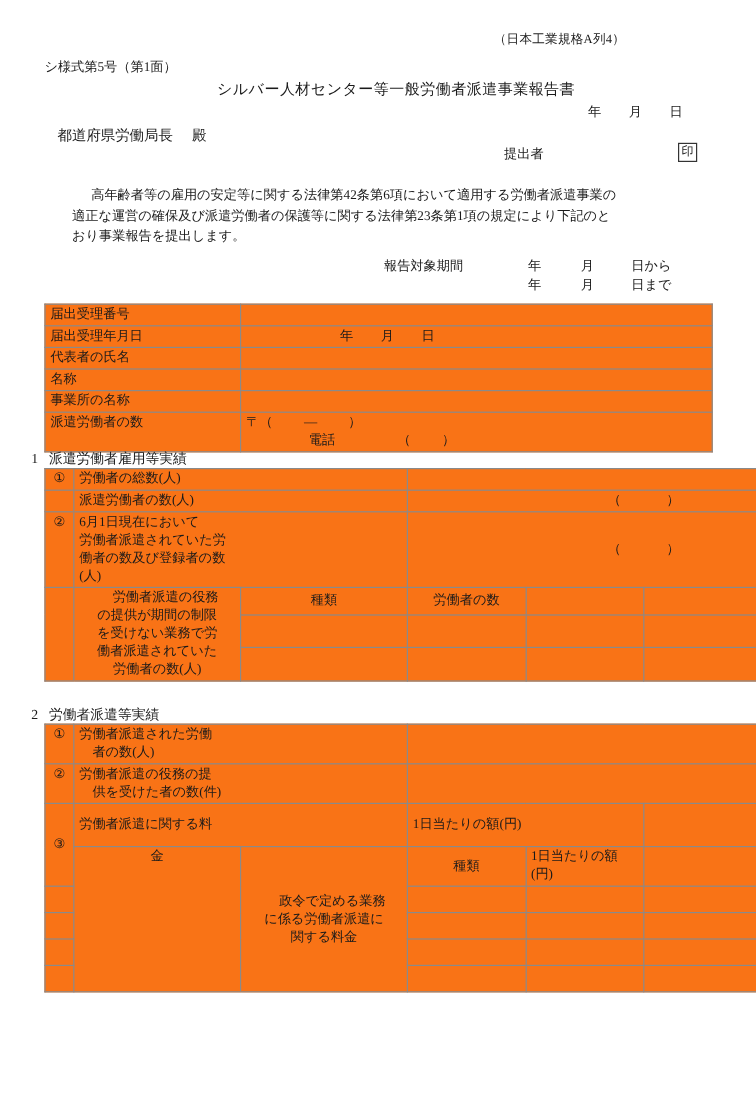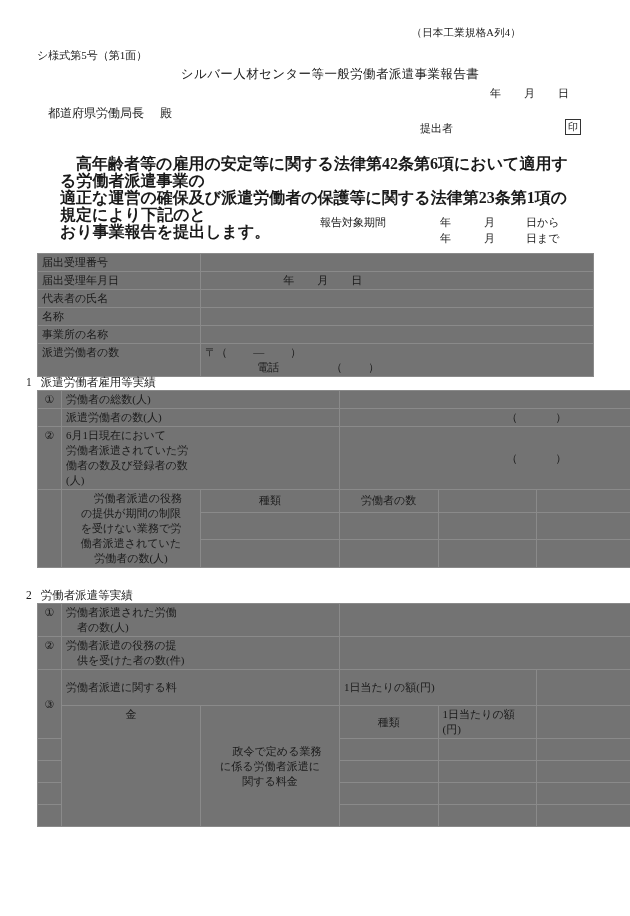--- a/index.html
+++ b/index.html
@@ -51,21 +51,21 @@
   .seal-box {
     position: absolute; left: 565px; top: -2px;
     width: 16px; height: 16px;
     border: 1px solid #333;
     font-size: 10px; line-height: 14px; text-align: center;
   }
 
   
   .body-para {
     position: absolute; top: 155px; left: 60px; width: 520px;
-    font-size: 16px; line-height: 17px; letter-spacing: 0px; font-weight: bold;
+    font-size: 11px; line-height: 17px; letter-spacing: 0px;
   }
   .body-para p { margin: 0; }
   .body-para .indent { text-indent: 16px; }
 
   .period-block {
     position: absolute; top: 214px; left: 0; width: 630px;
     font-size: 11px; line-height: 16px;
   }
   .period-block .plbl { position: absolute; left: 320px; top: 0; }
   .period-row { position: absolute; left: 0; width: 630px; height: 16px; }
@@ -73,21 +73,21 @@
   .period-row .m { position: absolute; left: 484px; }
   .period-row .d { position: absolute; left: 526px; }
 
   
   .tbl {
     position: absolute;
     left: 37px; width: 557px;
     border-collapse: collapse;
     border: 1.6px solid #111;
     font-size: 11px;
-    background: #737373;
+    background: #f97316;
     table-layout: fixed;
   }
   .tbl td {
     border: 0.8px solid #8a8a8a;
     padding: 1px 4px;
     vertical-align: top;
     line-height: 15px;
     height: 15px;
   }
   .tbl td.mid { vertical-align: middle; }

